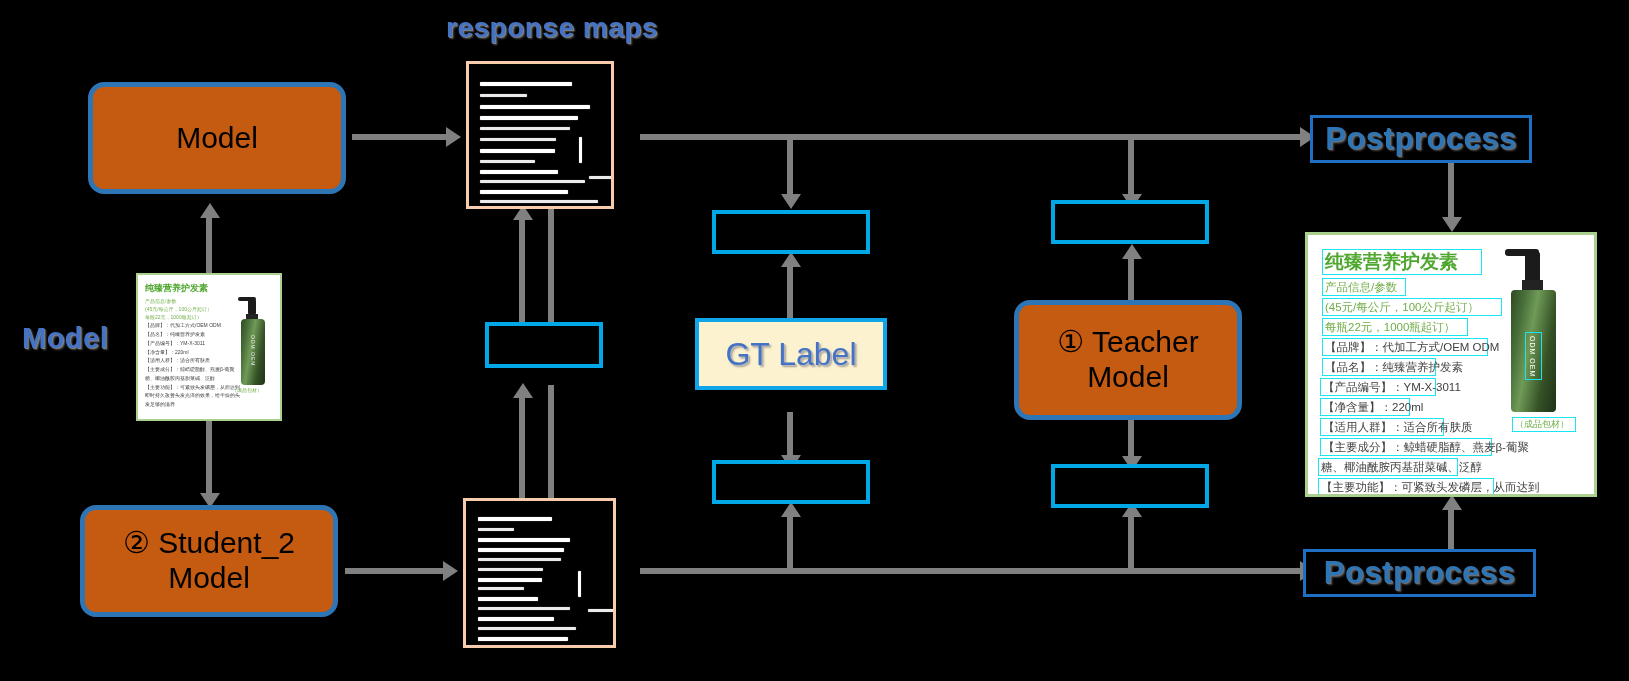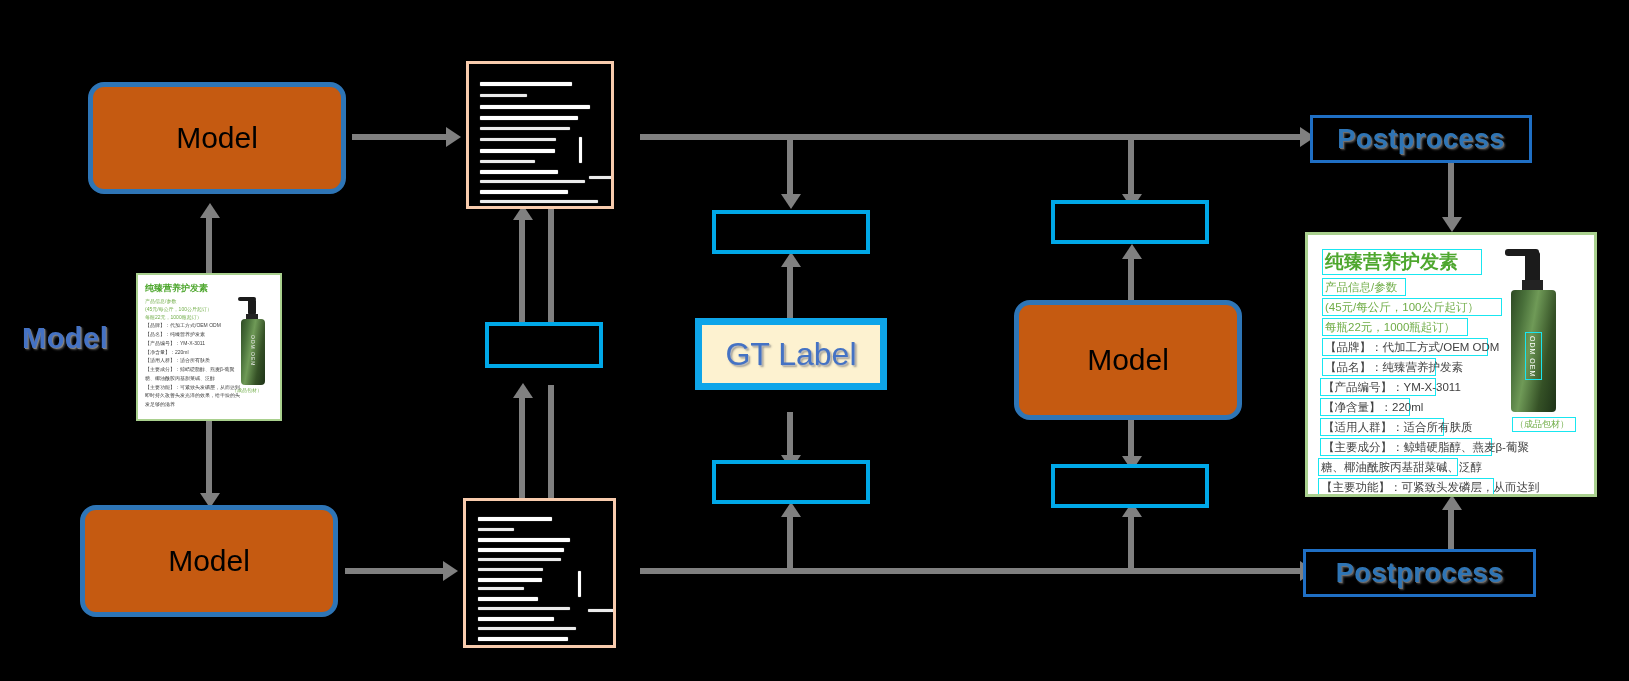--- a/index.html
+++ b/index.html
@@ -20,34 +20,34 @@
 
   
   .modelbox{
     background:#C55A11;border:5px solid #2E75B6;border-radius:16px;
     display:flex;align-items:center;justify-content:center;text-align:center;
     color:#000;font-size:30px;line-height:1.16;padding:2px 6px;
   }
 
   
   #gt-label{
-    background:#FDF2D0;border:7px solid #0ea5e9;
+    background:#FDF2D0;border:4px solid #0ea5e9;
     display:flex;align-items:center;justify-content:center;
     color:#4472c4;font-size:32px;
     text-shadow:1px 1px 0 #b9b9b9,2px 2px 2px rgba(120,120,120,.7);
   }
 
   
   .lossbox{background:#000;border:4px solid #00A8E8;}
 
   
   .postbox{
     background:#000;border:3px solid #1F6FC4;
     display:flex;align-items:center;justify-content:center;
-    color:#2E75B6;font-weight:bold;font-size:27px;letter-spacing:.5px;
+    color:#2E75B6;font-weight:bold;font-size:31px;letter-spacing:.5px;
     text-shadow:1px 1px 0 #6f6f6f,2px 2px 2px rgba(90,90,90,.8);
   }
 
   
   .respmap{background:#000;border:3px solid #F8CBAD;overflow:hidden;}
   .streak{position:absolute;background:#ffffff;height:4px;border-radius:1px;
           box-shadow:0 0 1px rgba(255,255,255,.7);}
   .streak.thin{height:3px;opacity:.92;}
   .streak.vert{width:3px;height:26px;}
 
@@ -92,20 +92,21 @@
   #output-card .sub{color:#70AD47;font-size:11.5px;}
   #output-card .ln{color:#3f3f3f;font-size:11.5px;white-space:nowrap;}
   .det{position:absolute;border:1.6px solid #19E6F0;box-sizing:border-box;
        display:flex;align-items:center;padding-left:2px;}
 </style>
 </head>
 <body>
 
 <div id="stage">
 
+  <div class="abs heading" id="title-response-maps">response maps</div>
   <div class="abs heading" id="label-inputs">Model</div>
 
   <div class="arrow v" style="left:206px;top:215px;height:58px;"></div>
   <div class="head up" style="left:200px;top:203px;"></div>
 
   <div class="arrow v" style="left:206px;top:421px;height:74px;"></div>
   <div class="head down" style="left:200px;top:493px;"></div>
 
   <div class="arrow h" style="left:352px;top:134px;width:96px;"></div>
   <div class="head right" style="left:446px;top:127px;"></div>
@@ -160,26 +161,28 @@
   <div class="head up" style="left:1442px;top:495px;"></div>
 
   <div class="abs modelbox" id="student1-box" style="left:88px;top:82px;width:258px;height:112px;">
     <div>
       <div>Model</div>
     </div>
   </div>
 
   <div class="abs modelbox" id="student2-box" style="left:80px;top:505px;width:258px;height:112px;">
     <div>
+      <div>② Student_2</div>
       <div>Model</div>
     </div>
   </div>
 
   <div class="abs modelbox" id="teacher-box" style="left:1014px;top:300px;width:228px;height:120px;">
     <div>
+      <div>① Teacher</div>
       <div>Model</div>
     </div>
   </div>
 
   <div class="abs" id="gt-label" style="left:695px;top:318px;width:192px;height:72px;">
     <span>GT Label</span>
   </div>
 
   <div class="abs lossbox" style="left:485px;top:322px;width:118px;height:46px;">
     <span></span>

